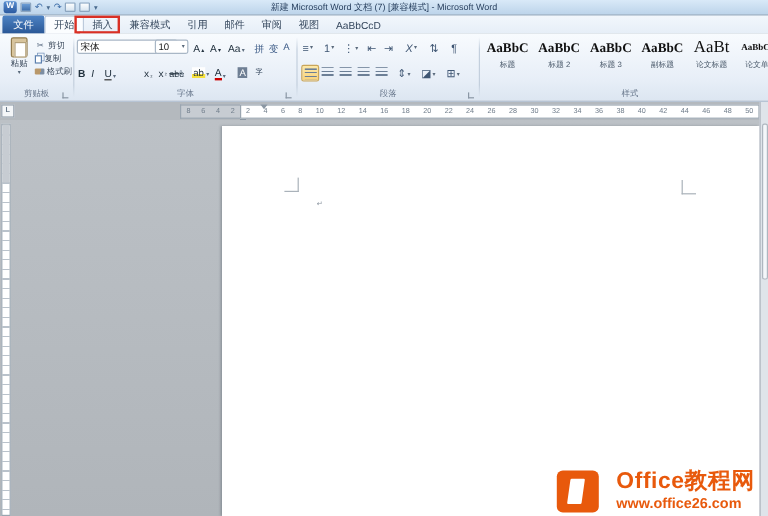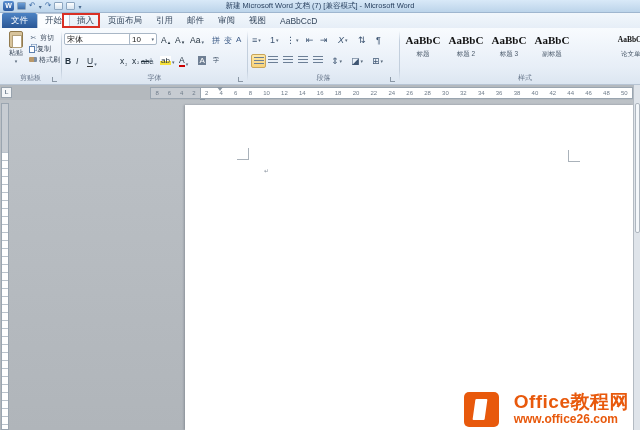--- a/index.html
+++ b/index.html
@@ -129,21 +129,21 @@
       <div class="mini-ic"></div>
       <span class="caret">▾</span>
     </div>
     <div class="titletext">新建 Microsoft Word 文档 (7) [兼容模式] - Microsoft Word</div>
   </div>
 
   <div class="tabrow">
     <div class="tab file">文件</div>
     <div class="tab sel">开始</div>
     <div class="tab">插入</div>
-    <div class="tab">页面布局</div>
+    <div class="tab">兼容模式</div>
     <div class="tab">引用</div>
     <div class="tab">邮件</div>
     <div class="tab">审阅</div>
     <div class="tab">视图</div>
     <div class="tab">AaBbCcD</div>
     <div class="red-box"></div>
   </div>
 
   <svg class="anno-arrow" viewBox="0 0 34 38">
     <line x1="6" y1="34" x2="26" y2="9" stroke="#d93025" stroke-width="2.5"></line>
@@ -322,20 +322,24 @@
         <div class="style-prev">AaBbC</div>
         <div class="style-name">标题 2</div>
       </div>
       <div class="style-item" style="left:88px;">
         <div class="style-prev">AaBbC</div>
         <div class="style-name">标题 3</div>
       </div>
       <div class="style-item" style="left:131px;">
         <div class="style-prev">AaBbC</div>
         <div class="style-name">副标题</div>
+      </div>
+      <div class="style-item" style="left:172px;">
+        <div class="style-prev big">AaBt</div>
+        <div class="style-name">论文标题</div>
       </div>
       <div class="style-item" style="left:213px;">
         <div class="style-prev smallp">AaBbCcD</div>
         <div class="style-name">论文单位</div>
       </div>
       <div class="grp-label" style="left:60px;right:auto;width:130px;">样式</div>
     </div>
   </div>
 
   <div class="tabsel">L</div>

